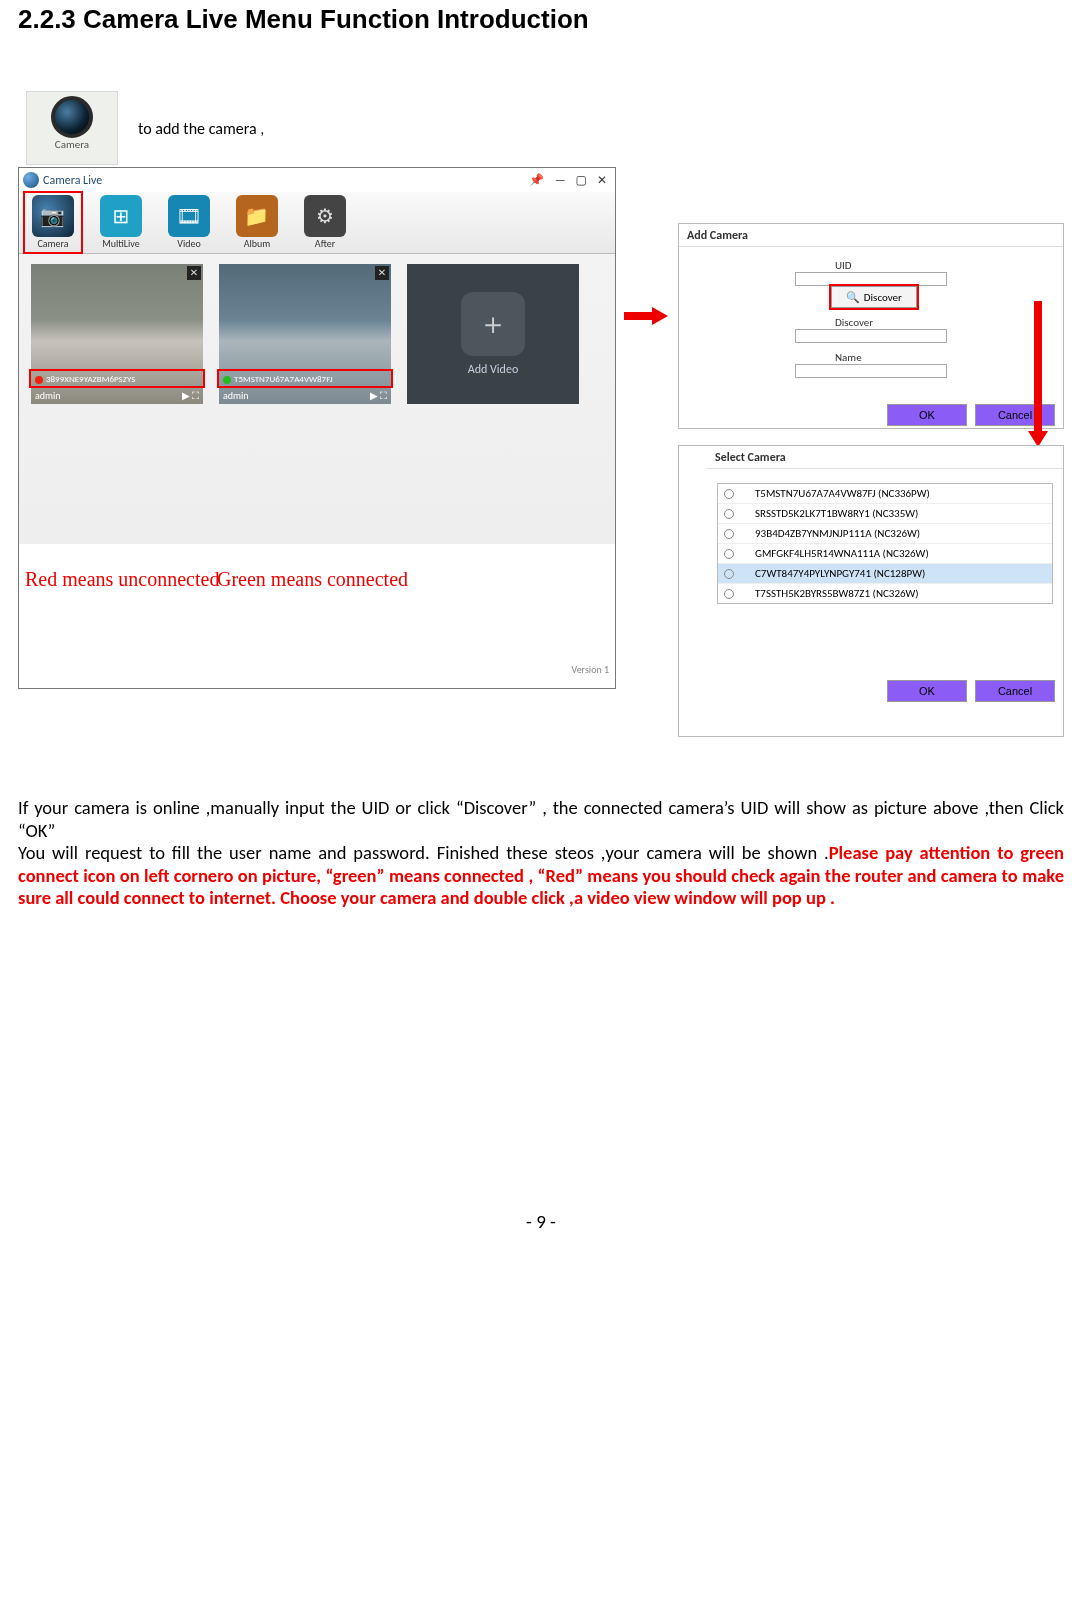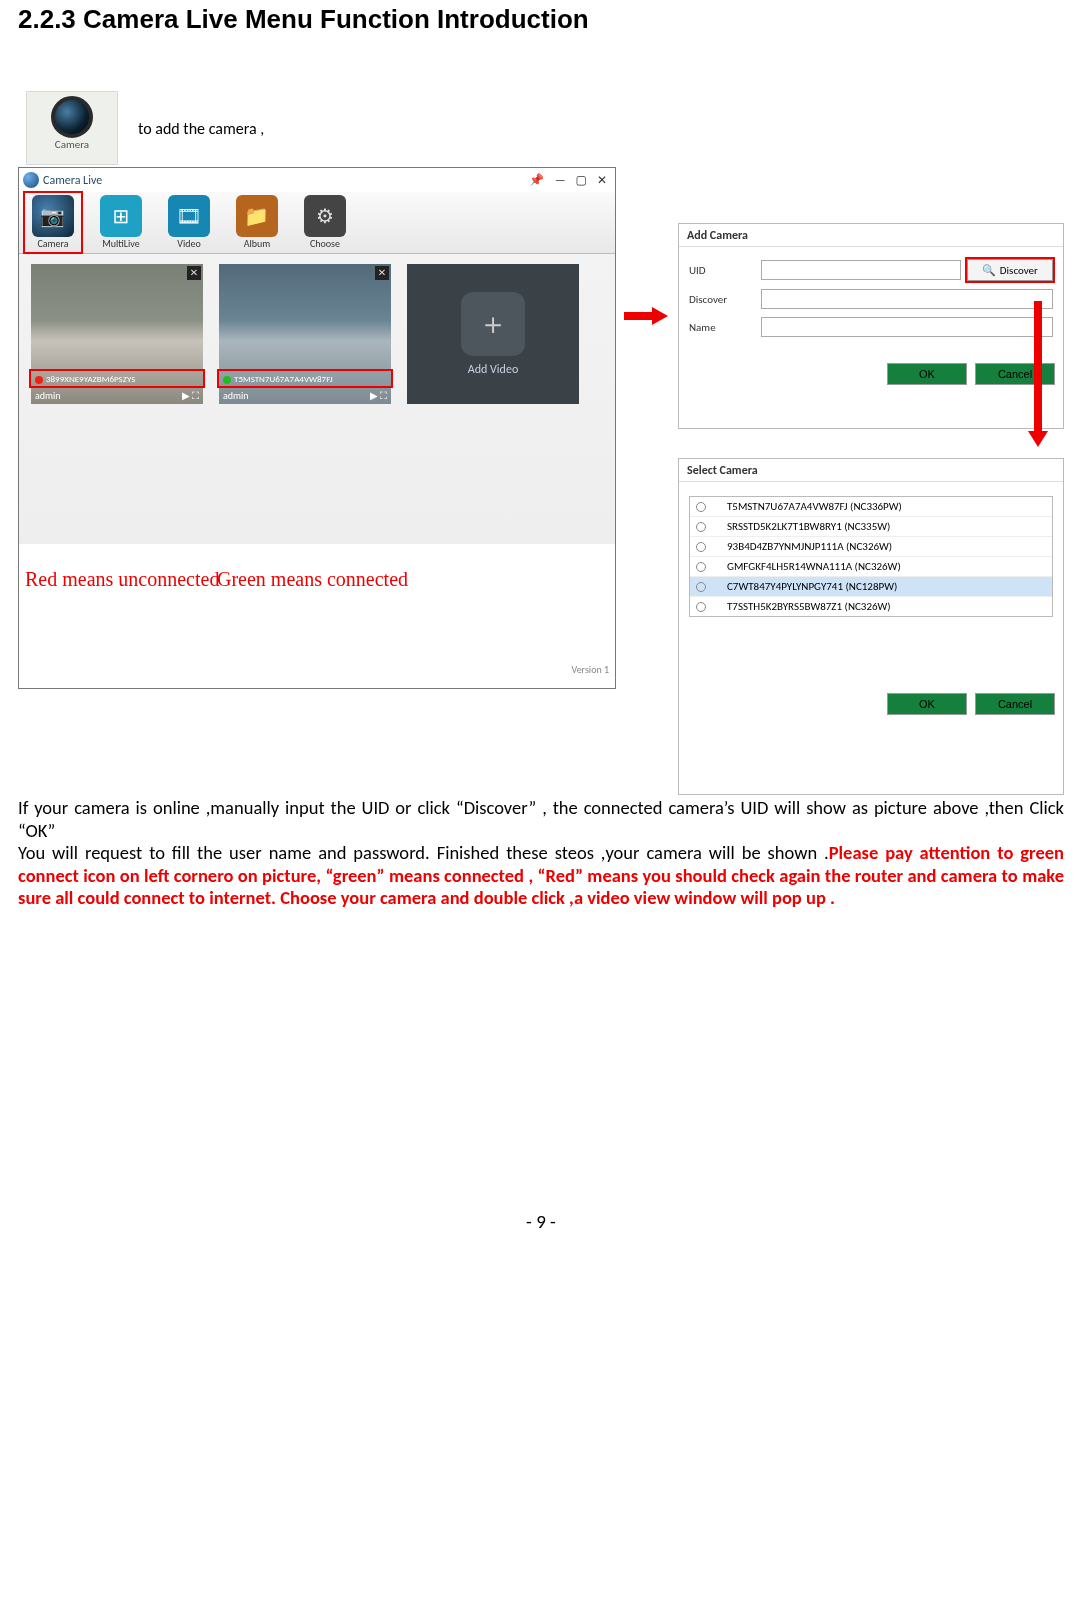--- a/index.html
+++ b/index.html
@@ -211,60 +211,61 @@
     border:1px solid #bbb;
   }
   .add-camera .hdr {
     font-weight:bold;font-size:12px;
     padding:4px 8px;color:#333;
     border-bottom:1px solid #ddd;
   }
   .add-camera .form{
     padding:12px 10px;
   }
-  .fr { display:flex;align-items:center;margin-bottom:8px;}
+  .fr { display:flex;align-items:center;margin-bottom:8px;flex-direction:column;}
   .fr label{ width:72px;font-size:11px;color:#333;}
   .fr input{ flex:1;height:20px;border:1px solid #aaa;font-size:11px;padding:0 4px;}
   .discover-btn{
     margin-left:6px;
     width:86px;height:22px;
     border:1px solid #999;background:#f4f4f4;
     font-size:11px;display:flex;align-items:center;justify-content:center;gap:4px;
   }
   .discover-btn.outlined{ outline:2px solid #e00;}
   .btnrow{
     display:flex;justify-content:flex-end;gap:8px;
     padding:6px 8px;
   }
   .winbtn{
-    width:80px;height:22px;border:1px solid #999;background:#15803d;font-size:11px;
+    width:80px;height:22px;border:1px solid #999;background:#8b5cf6;font-size:11px;
   }
 
   
   .arrow-down {
     position:absolute;
     left:1010px;top:134px;
     width:20px;height:150px;
   }
   .arrow-down::before{
     content:"";position:absolute;left:6px;top:0;width:8px;height:132px;background:#e00;
   }
   .arrow-down::after{
     content:"";position:absolute;left:0;top:130px;
     border-top:16px solid #e00;border-left:10px solid transparent;border-right:10px solid transparent;
   }
 
   
   .select-camera{
     position:absolute;
-    left:660px; top:291px;
+    left:660px; top:278px;
     width:386px;
-    height:337px;
+    height:292px;
     background:#fff;
     border:1px solid #bbb;
+    padding-left:28px;
   }
   .select-camera .hdr{
     font-weight:bold;font-size:12px;padding:4px 8px;color:#333;border-bottom:1px solid #ddd;
   }
   .select-camera .list{
     margin:14px 10px 0 10px;
     border:1px solid #bbb;
     font-size:11px;
   }
   .select-camera .list .row{
@@ -336,21 +337,21 @@
         <div class="tb-item video">
           <div class="ic">🎞</div>
             <span>Video</span>
         </div>
         <div class="tb-item album">
           <div class="ic">📁</div>
             <span>Album</span>
         </div>
         <div class="tb-item setup">
           <div class="ic">⚙</div>
-            <span>Choose</span>
+            <span>After</span>
         </div>
       </div>
 
       <div class="tiles">
         <div class="vtile pic1">
           <span class="closebtn">✕</span>
           <div class="uidbar red-outline">
             <span class="dot red"></span>
             <span>3899XNE9YAZBM6PSZYS</span>
           </div>

